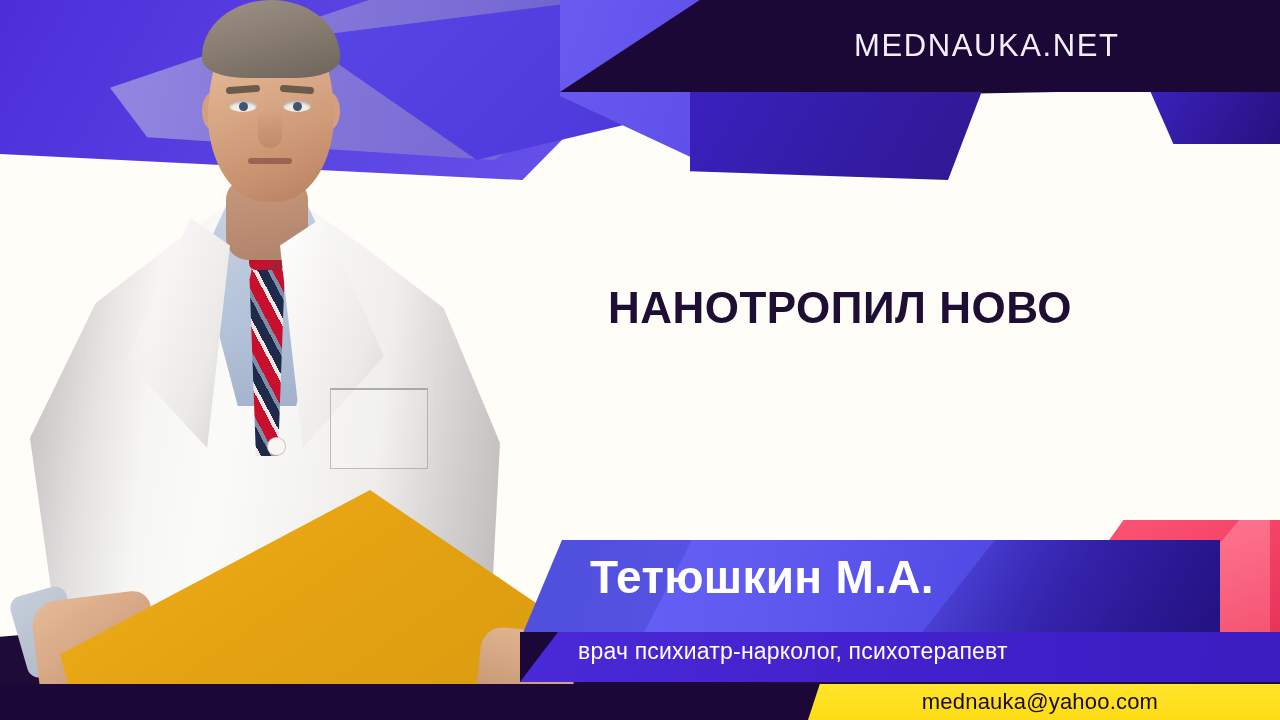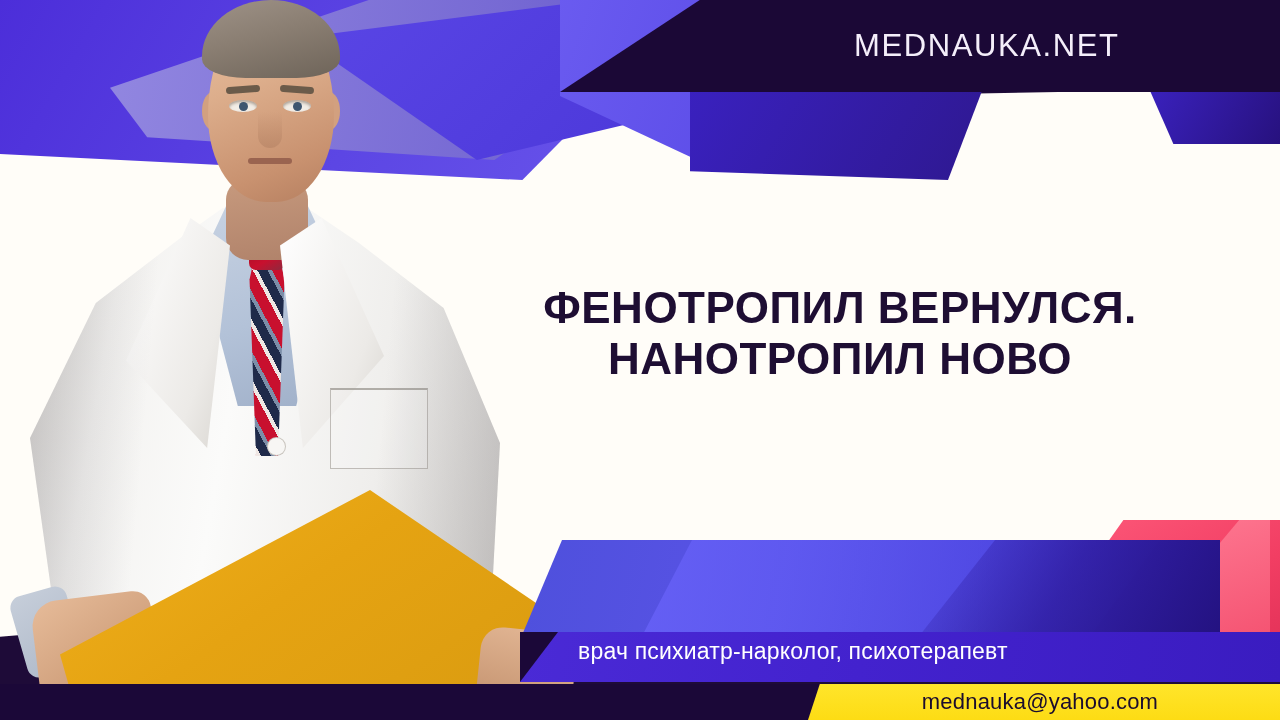--- a/index.html
+++ b/index.html
@@ -368,33 +368,33 @@
     <div class="d-coat-shadow"></div>
   </div>
 
   <div class="cuff-l"></div>
   <div class="hand-l"></div>
   <div class="folder"></div>
   <div class="folder-edge"></div>
   <div class="hand-r"></div>
 
   <div class="title-block">
-    <span class="title-line">ФЕНОТРОПИЛ ВЕРНУЛСЯ.</span>
     <span class="title-line">НАНОТРОПИЛ НОВО</span>
   </div>
 
   <div class="banner-pink-a" style="left:1010px;"></div>
   <div class="banner-pink-b" style="left:1130px;"></div>
 
   <div class="banner">
     <div class="banner-blue-main"></div>
     <div class="banner-blue-bright"></div>
     <div class="banner-dark-wedge"></div>
     <div class="banner-strip-dark"></div>
     <div class="banner-strip"></div>
+    <div class="banner-name">Тетюшкин М.А.</div>
     <div class="banner-sub">врач психиатр-нарколог, психотерапевт</div>
   </div>
 
   <div class="bottom-dark-left"></div>
   <div class="email-bar">
     <span class="email-text">mednauka@yahoo.com</span>
   </div>
 
 </div>
 

